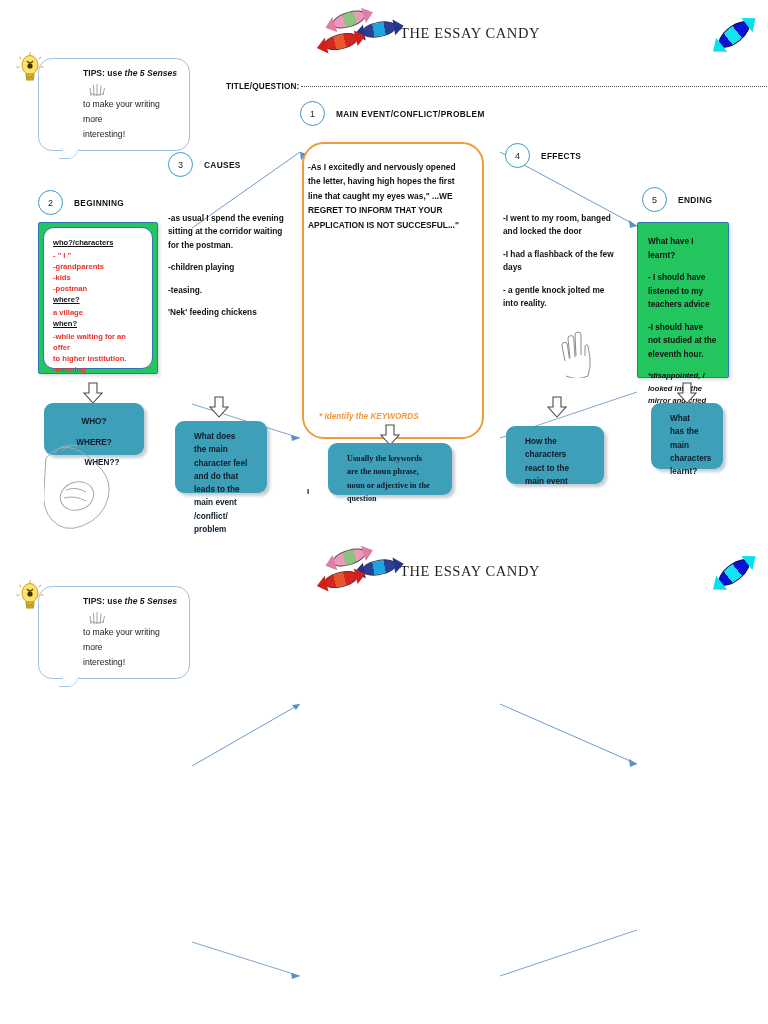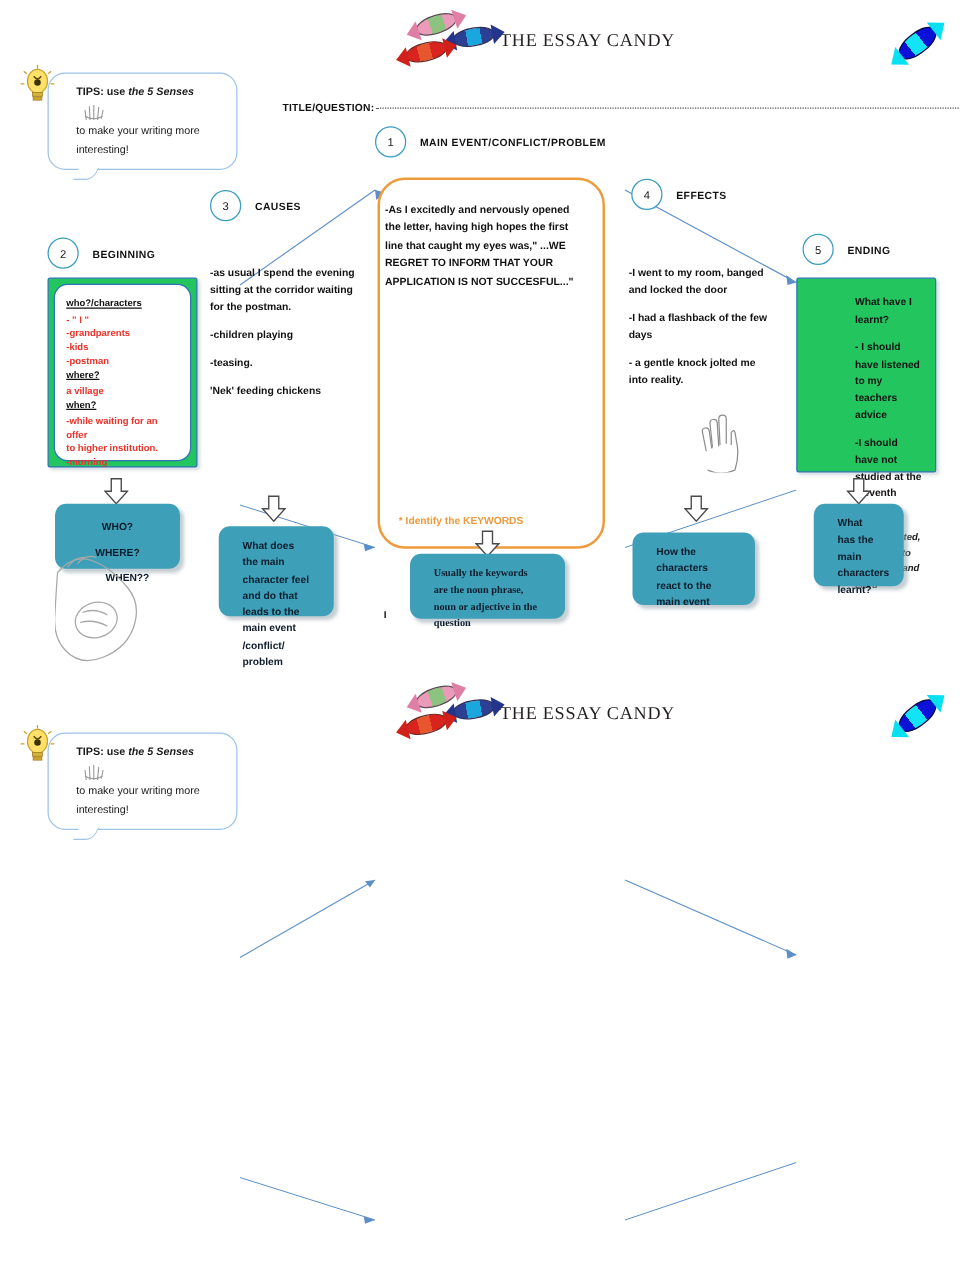--- a/index.html
+++ b/index.html
@@ -82,21 +82,21 @@
   }
   .candy-right::before { left: -10px; border-right: 11px solid #07e0f0; }
   .candy-right::after  { right: -10px; border-left: 11px solid #07e0f0; }
 
   
   .tips-bubble {
     position: absolute;
     border: 1.2px solid #9dc3e6;
     border-radius: 14px;
     background: #fff;
-    padding: 7px 10px 8px 22px;
+    padding: 7px 10px 8px 44px;
     font-size: 8.6px;
     line-height: 1.75;
     color: #1a1a1a;
   }
   .tips-bubble .tail {
     position: absolute;
     left: 22px; bottom: -9px;
     width: 16px; height: 10px;
     background: #fff;
     border-right: 1.2px solid #9dc3e6;
@@ -200,20 +200,21 @@
     font-size: 8.4px;
     line-height: 1.72;
     color: #111;
     font-weight: bold;
     padding: 16px 14px 0 4px;
   }
   .keywords-note {
     position: absolute;
     left: 15px; bottom: 16px;
     font-size: 8.2px;
+    font-style: italic;
     color: #ee9a3c;
     font-weight: bold;
   }
 
   
   .teal-box {
     position: absolute;
     background: #3d9fb8;
     border-radius: 9px;
     box-shadow: 3px 3px 3px rgba(150,165,175,0.55);
@@ -359,21 +360,21 @@
 
     <svg class="deco" style="left:556px; top:330px;" width="42" height="48" viewBox="0 0 42 48">
       <g fill="none" stroke="#8d8d8d" stroke-width="1">
         <path d="M10 46 q11 5 22 0 q3-10 2-18 l-2-12 q-1-3 -3 0 l0 10"></path>
         <path d="M20 26 L19 5 q0-3 3-3 q3 0 3 3 l0 20"></path>
         <path d="M14 28 L12 9 q-.5-3 2.5-3.4 q3-.4 3.3 2.6 l1.2 19"></path>
         <path d="M9 31 L6 16 q-.8-3 2-3.6 q2.8-.6 3.4 2.4 l2 14"></path>
       </g>
     </svg>
 
-    <div class="blue-box" style="left:637px; top:222px; width:112px; height:156px;padding-left:36px;">
+    <div class="blue-box" style="left:637px; top:222px; width:92px; height:156px;">
       <div class="ending-text">
         <p>What have I learnt?</p>
         <p>- I should have listened to my teachers advice</p>
         <p>-I should have not studied at the eleventh hour.</p>
         <p class="ending-ital">*disappointed, I looked into the mirror and cried</p>
       </div>
     </div>
 
     <svg class="blk-arrow" style="left:83px; top:382px;" width="20" height="22" viewBox="0 0 20 22">
       <path d="M6 1 L6 11 L1 11 L10 21 L19 11 L14 11 L14 1 Z" fill="#fff" stroke="#4a4a4a" stroke-width="1.1"></path>

